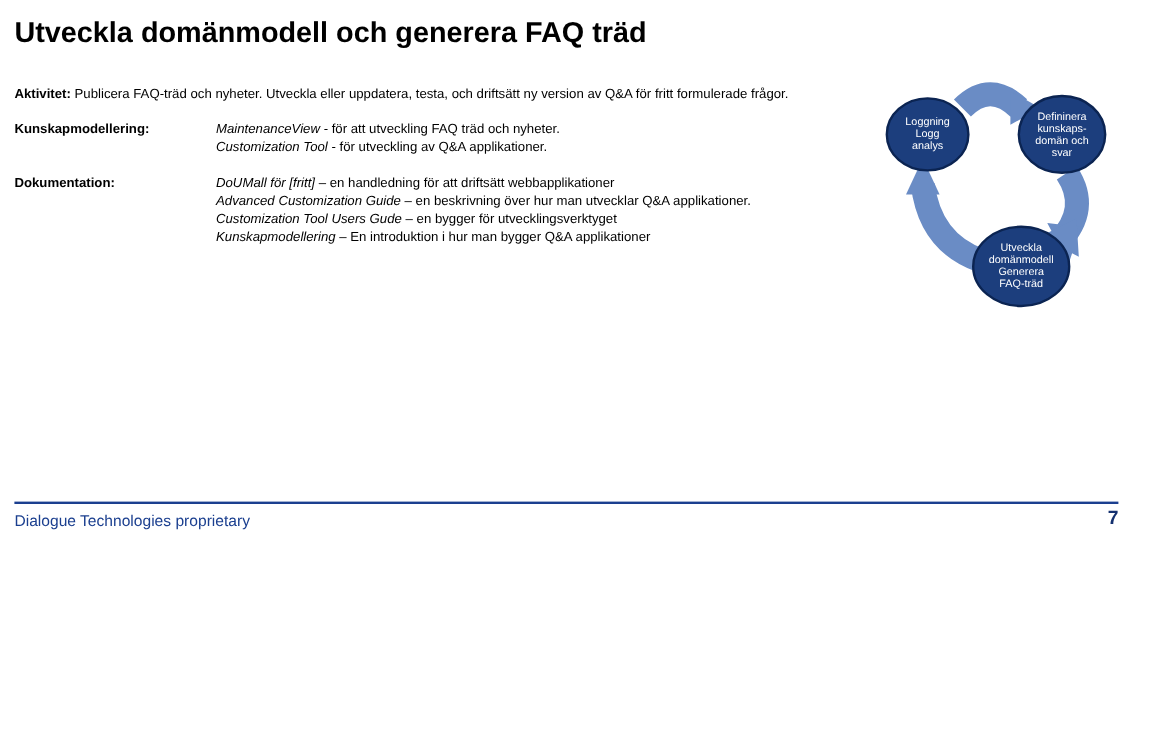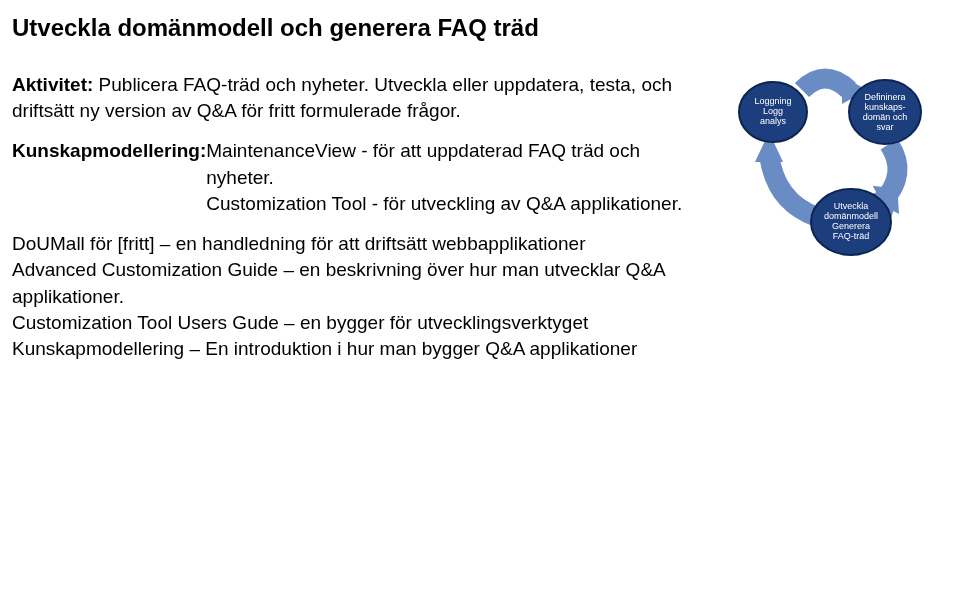--- a/index.html
+++ b/index.html
@@ -23,26 +23,26 @@
     font-size: 24px;
     font-weight: bold;
     margin: 0 0 30px 0;
   }
   .content {
     display: flex;
     gap: 18px;
   }
   .text-col {
     flex: 1;
-    font-size: 19px;
+    font-size: 11px;
     line-height: 1.38;
   }
   .para { margin: 0 0 14px 0; }
   .label-bold { font-weight: bold; }
-  .italic { }
+  .italic { font-style: italic; }
   .dl-row { display: flex; margin-bottom: 14px; }
   .dl-label { flex: 0 0 168px; font-weight: bold; }
   .dl-val { flex: 1; }
   .diagram-col {
     flex: 0 0 215px;
     position: relative;
     height: 200px;
   }
   .diagram-svg {
     position: absolute;
@@ -87,26 +87,27 @@
     <div class="text-col">
 
       <p class="para">
         <span class="label-bold">Aktivitet:</span><span> Publicera FAQ-träd och nyheter. Utveckla eller uppdatera, testa, och driftsätt ny version av Q&amp;A för fritt formulerade frågor.</span>
       </p>
 
 
       <div class="dl-row">
         <div class="dl-label">Kunskapmodellering:</div>
         <div class="dl-val">
-          <span class="italic">MaintenanceView</span><span> - för att uppdaterad FAQ träd och nyheter.</span><br>
+          <span class="italic">MaintenanceView</span><span> - för att utveckling FAQ träd och nyheter.</span><br>
           <span class="italic">Customization Tool</span><span> - för utveckling av Q&amp;A applikationer.</span>
         </div>
       </div>
 
       <div class="dl-row">
+        <div class="dl-label">Dokumentation:</div>
         <div class="dl-val">
           <span class="italic">DoUMall för [fritt]</span><span> – en handledning för att driftsätt webbapplikationer</span><br>
           <span class="italic">Advanced Customization Guide</span><span> – en beskrivning över hur man utvecklar Q&amp;A applikationer.</span><br>
           <span class="italic">Customization Tool Users Gude</span><span> – en bygger för utvecklingsverktyget</span><br>
           <span class="italic">Kunskapmodellering</span><span> – En introduktion i hur man bygger Q&amp;A applikationer</span>
         </div>
       </div>
 
     </div>
 
@@ -146,13 +147,18 @@
           <ellipse cx="134" cy="160" rx="40" ry="33" fill="#1c3e7d" stroke="#0b2452" stroke-width="2"></ellipse>
           <text x="134" y="147" text-anchor="middle" fill="#fff" font-size="9" font-family="Arial">Utveckla</text>
           <text x="134" y="157" text-anchor="middle" fill="#fff" font-size="9" font-family="Arial">domänmodell</text>
           <text x="134" y="167" text-anchor="middle" fill="#fff" font-size="9" font-family="Arial">Generera</text>
           <text x="134" y="177" text-anchor="middle" fill="#fff" font-size="9" font-family="Arial">FAQ-träd</text>
         </g>
       </svg>
     </div>
   </div>
 
+  <div class="footer">
+    <div class="rule"></div>
+    <span>Dialogue Technologies proprietary</span>
+    <span class="footer-right">7</span>
+  </div>
 </div>
 
 </body></html>

